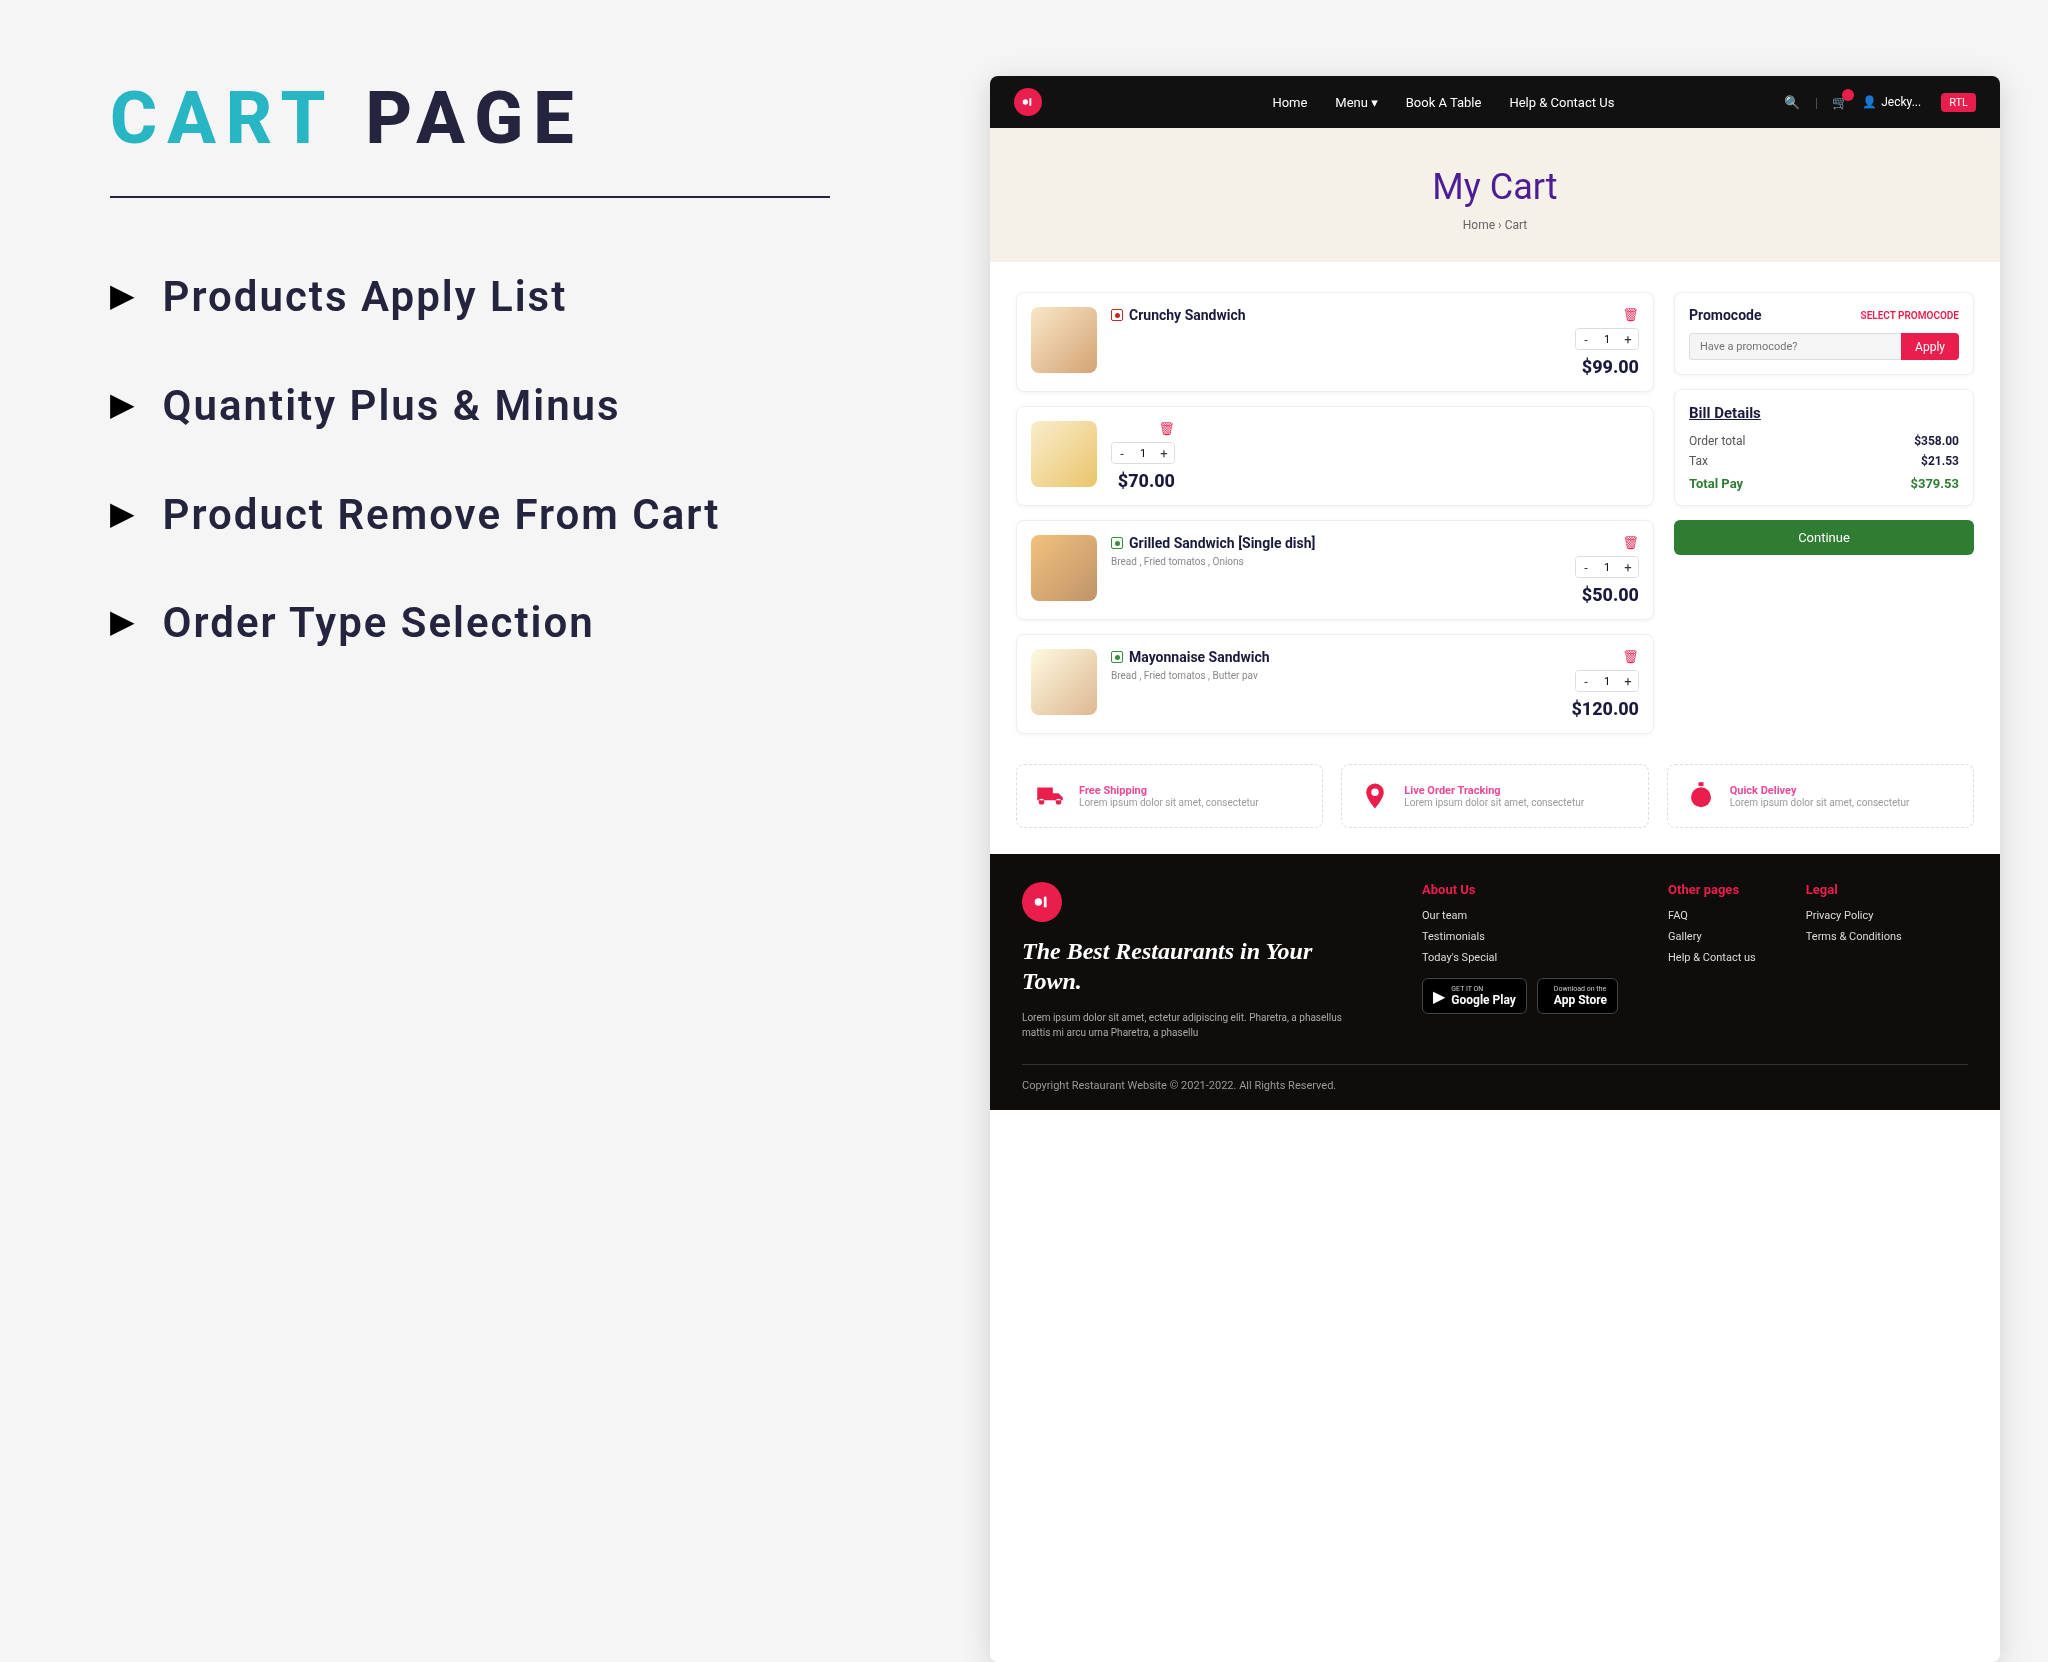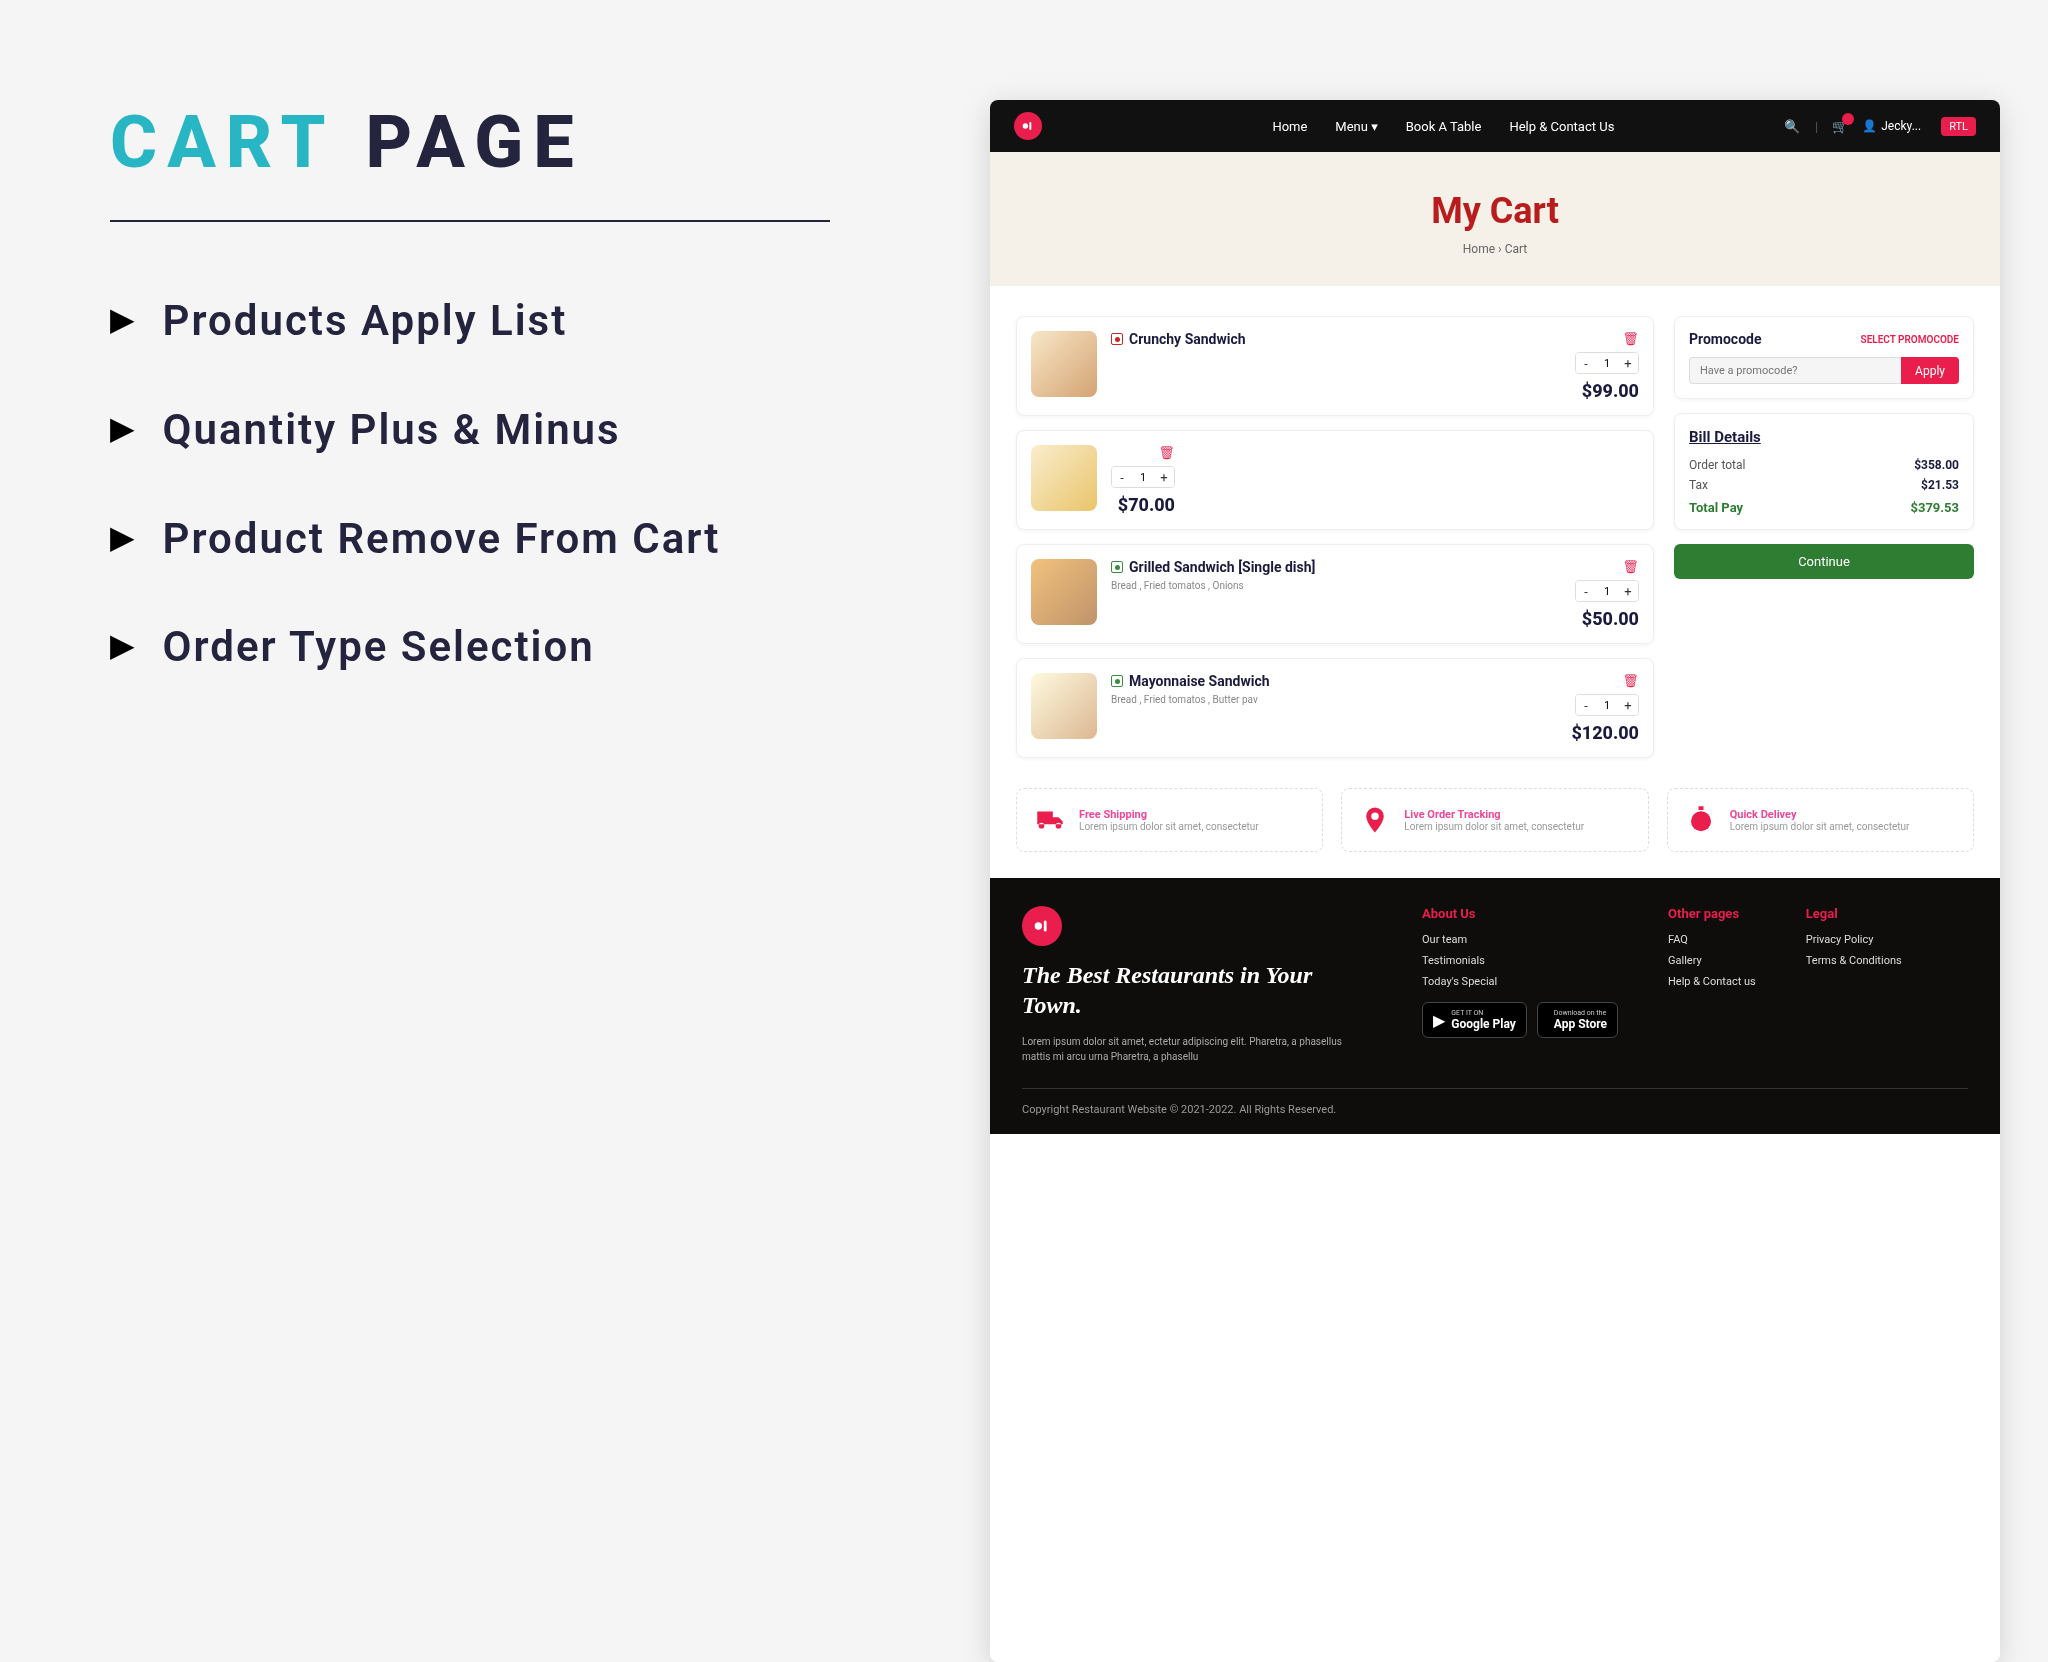--- a/index.html
+++ b/index.html
@@ -1,17 +1,17 @@
 <!DOCTYPE html>
 <html><head>
 <meta charset="utf-8">
 <style>
   * { margin: 0; padding: 0; box-sizing: border-box; font-family: -apple-system, BlinkMacSystemFont, 'Segoe UI', Roboto, Arial, sans-serif; }
   body { background: #f5f5f5; width: 2048px; height: 1662px; overflow: hidden; }
-  .page { display: flex; width: 100%; height: 100%; padding: 100px 0 0 110px; }
+  .page { display: flex; width: 100%; height: 100%; padding: 76px 0 0 110px; }
   .left-col { flex: 0 0 820px; }
   .title { font-size: 72px; font-weight: 800; letter-spacing: 10px; font-family: 'Arial Black', sans-serif; }
   .title .c1 { color: #29b6c4; }
   .title .c2 { color: #24243e; }
   .underline { border-bottom: 2px solid #24243e; width: 720px; margin: 35px 0 70px; }
   .features { display: flex; flex-direction: column; gap: 50px; }
   .feature { display: flex; align-items: flex-start; gap: 28px; }
   .feature .arrow { font-size: 32px; color: #000; margin-top: 8px; }
   .feature .txt { font-size: 42px; font-weight: 600; color: #24243e; letter-spacing: 2px; line-height: 1.4; }
   .right-col { flex: 0 0 1010px; margin-left: 60px; border-radius: 8px; overflow: hidden; box-shadow: 0 6px 30px rgba(0,0,0,.15); background: #fff; }
@@ -19,21 +19,21 @@
   .logo { width: 28px; height: 28px; border-radius: 50%; background: #e91e4c; display: flex; align-items: center; justify-content: center; margin-right: auto; }
   .logo svg { width: 16px; height: 16px; }
   .navlinks { display: flex; gap: 28px; margin-left: 60px; }
   .navlinks a { color: #fff; text-decoration: none; font-size: 13px; }
   .nav-right { display: flex; align-items: center; gap: 14px; margin-left: auto; }
   .nav-right .sep { color: #555; }
   .cart-badge { position: relative; }
   .cart-badge .dot { position: absolute; top: -6px; right: -6px; background: #e91e4c; border-radius: 50%; width: 12px; height: 12px; font-size: 8px; display: flex; align-items: center; justify-content: center; }
   .rtl-btn { background: #e91e4c; color: #fff; padding: 3px 8px; border-radius: 4px; font-size: 11px; margin-left: 6px; }
   .hero { background: #f5f0e8; padding: 38px 0 30px; text-align: center; position: relative; overflow: hidden; }
-  .hero h1 { font-size: 36px; font-weight: 700; color: #b91c1c; }
+  .hero h1 { font-size: 36px; font-weight: 400; color: #4c1d95; }
   .breadcrumb { margin-top: 10px; font-size: 12px; color: #666; }
   .content { background: #fff; padding: 30px 26px; display: flex; gap: 20px; }
   .cart-col { flex: 1; display: flex; flex-direction: column; gap: 14px; }
   .summary-col { flex: 0 0 300px; display: flex; flex-direction: column; gap: 14px; }
   .card { background: #fff; border: 1px solid #eee; border-radius: 8px; box-shadow: 0 1px 4px rgba(0,0,0,.05); padding: 14px; }
   .cart-item { display: flex; gap: 14px; align-items: flex-start; position: relative; }
   .thumb { width: 66px; height: 66px; border-radius: 8px; background: linear-gradient(135deg,#f4d35e,#e76f51); flex-shrink: 0; }
   .thumb.t1 { background: linear-gradient(135deg,#f8e7c7,#d4a373); }
   .thumb.t2 { background: linear-gradient(135deg,#faedcd,#e9c46a); }
   .thumb.t3 { background: linear-gradient(135deg,#f1c27d,#c0936a); }

